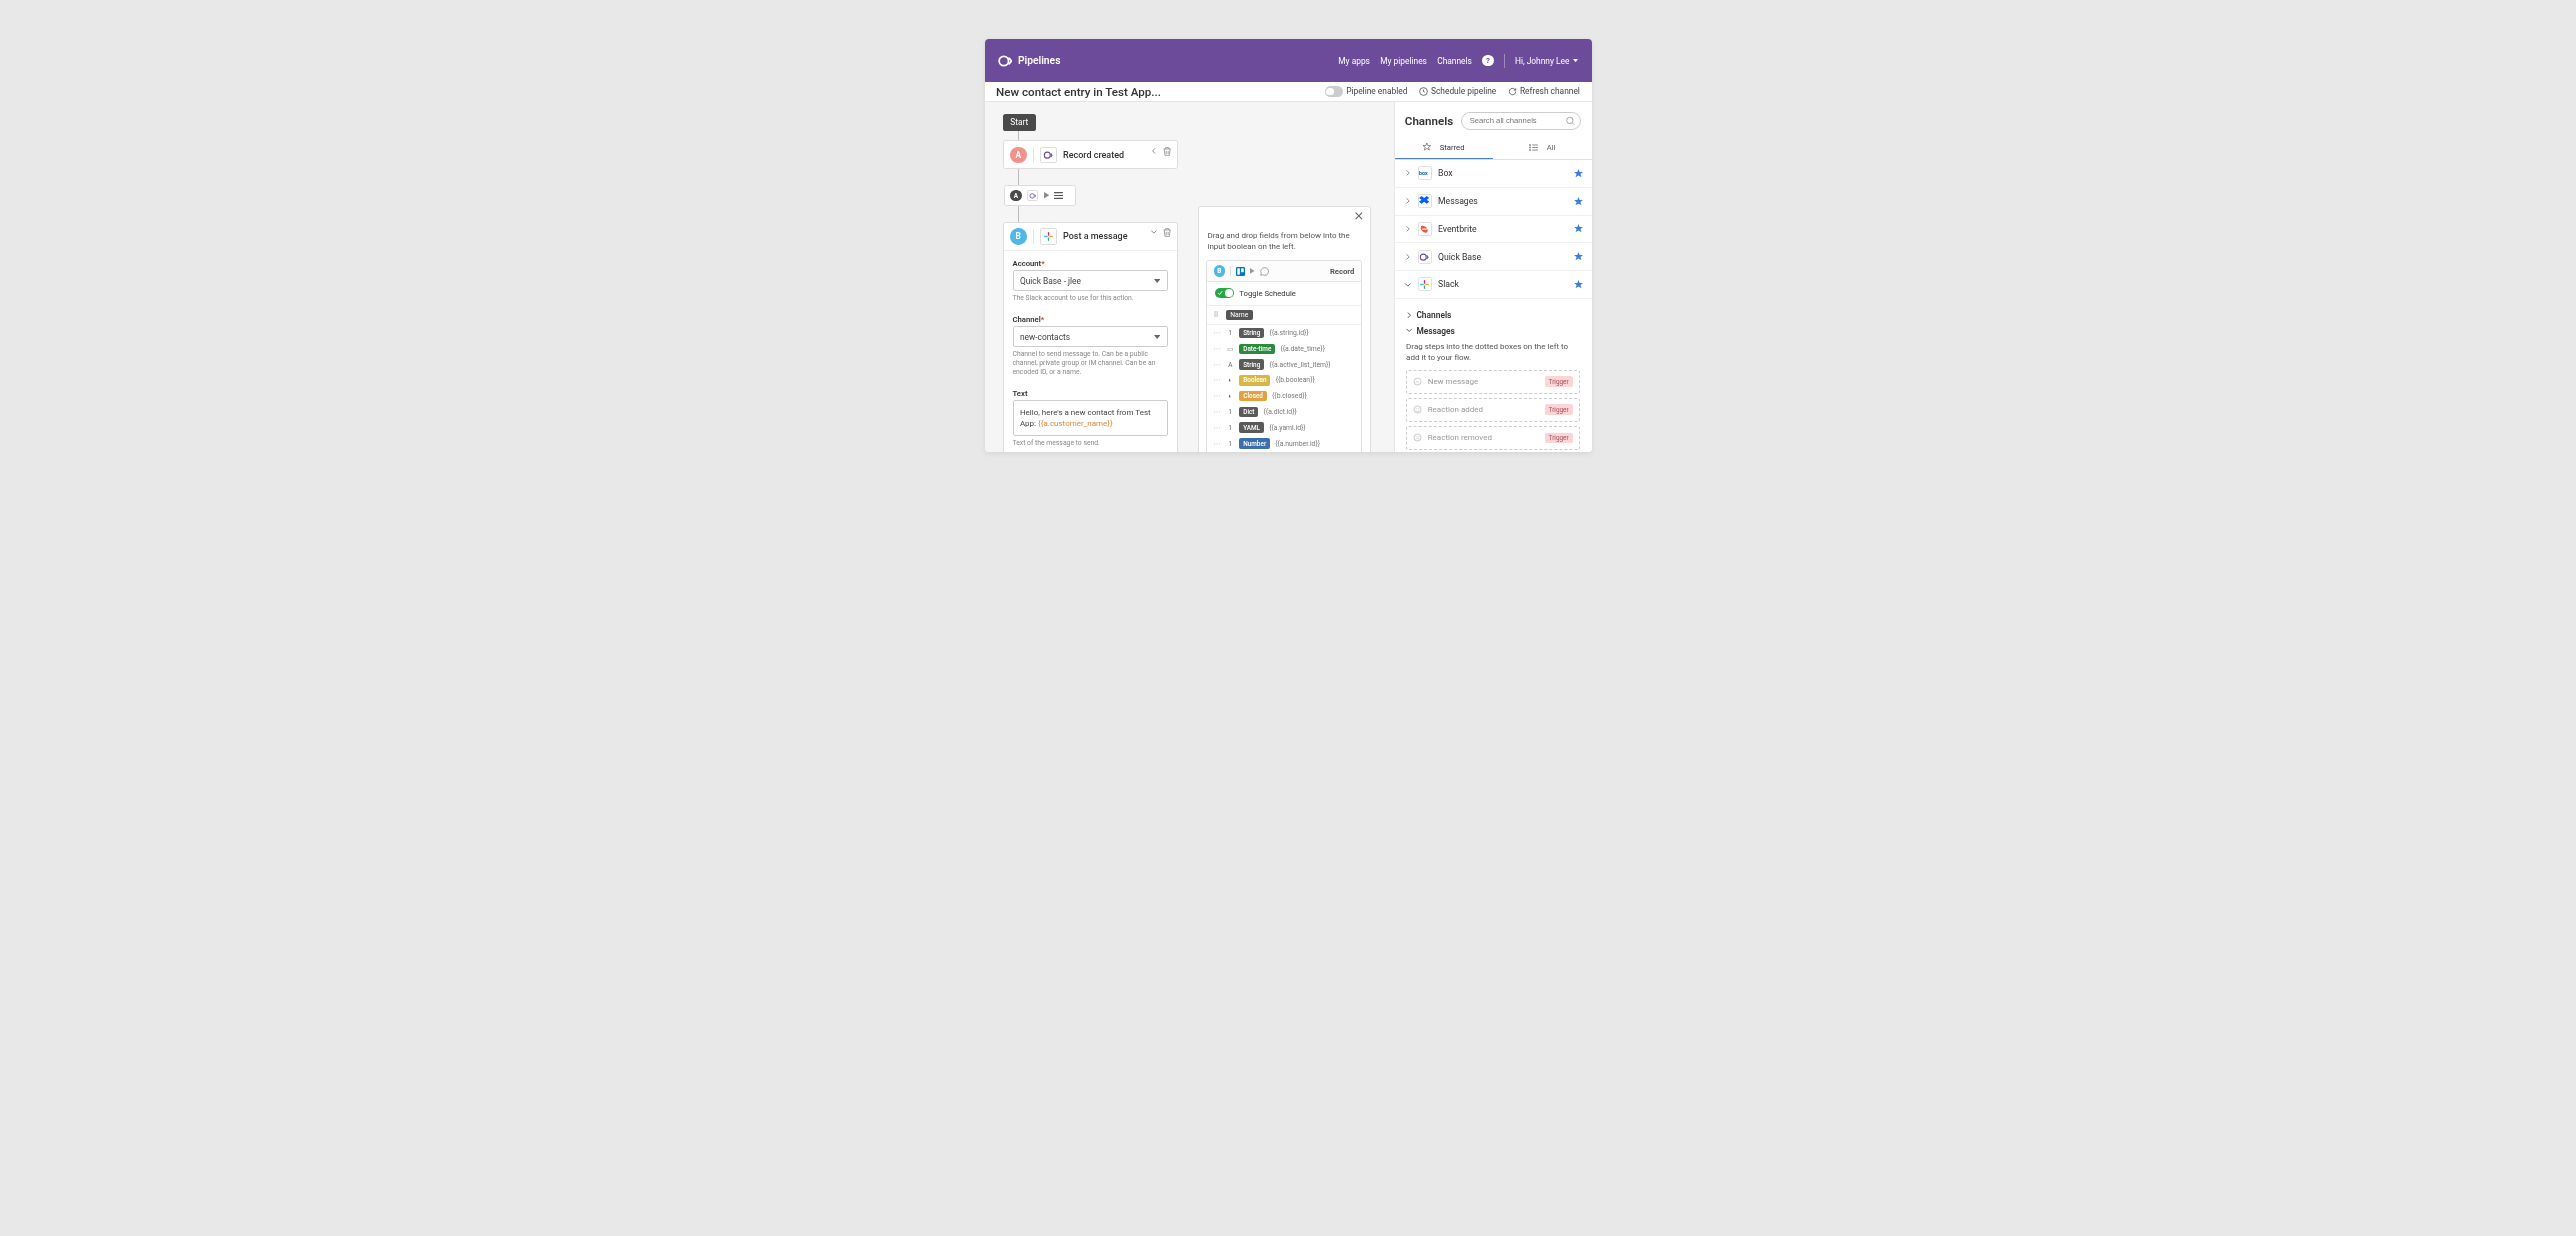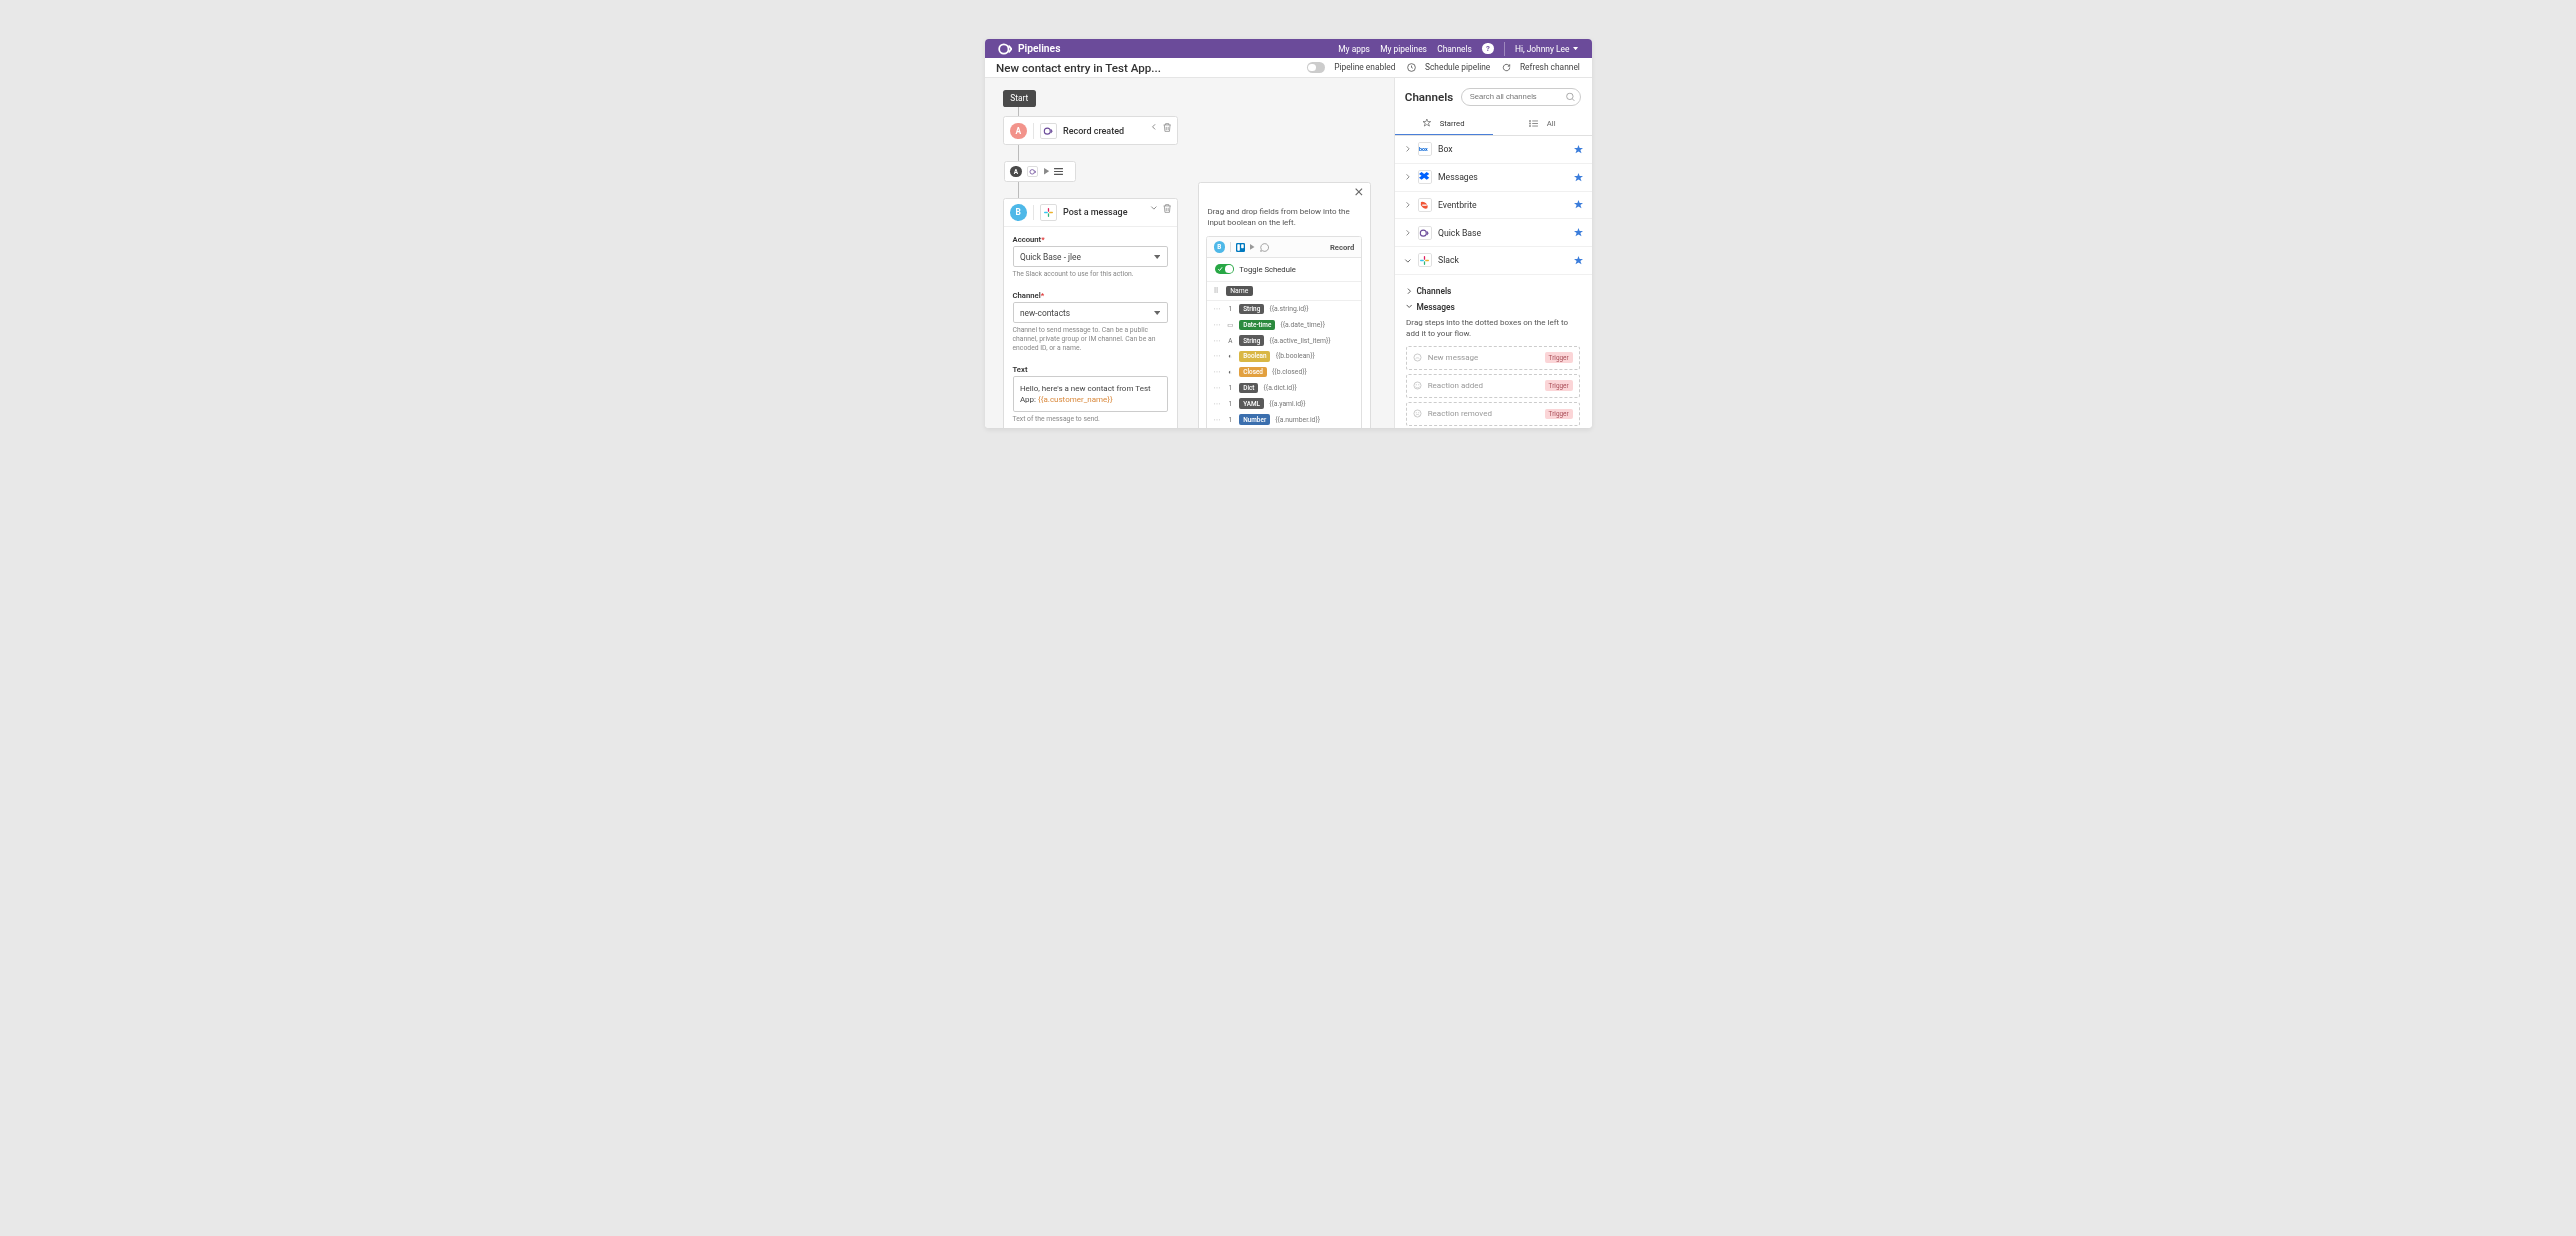--- a/index.html
+++ b/index.html
@@ -1,32 +1,32 @@
 <!DOCTYPE html>
 <html style="font-size:10.3px"><head>
 <meta charset="utf-8">
 <style>
 * { box-sizing: border-box; margin: 0; padding: 0; }
 body { font-family: -apple-system, BlinkMacSystemFont, "Segoe UI", Roboto, Arial, sans-serif; background: #e8e8e8; display: flex; justify-content: center; align-items: flex-start; padding: 39px 0 0; min-height: 100vh; }
 .app { width: 607px; background: #fff; border-radius: 3.9px; overflow: hidden; box-shadow: 0 1.3px 5.2px rgba(0,0,0,0.08); }
 
 
-.header { background: #6b4b9a; color: #fff; display: flex; align-items: center; justify-content: space-between; height: 19px; padding: 0 13px; }
+.header { background: #6b4b9a; color: #fff; display: flex; align-items: center; justify-content: space-between; height: 43px; padding: 0 13px; }
 .header-left { display: flex; align-items: center; gap: 6.4px; font-weight: 600; font-size: 10.3px; }
 .header-right { display: flex; align-items: center; gap: 10.3px; font-size: 8.4px; }
 .header-right a { color: #fff; text-decoration: none; cursor: pointer; }
 .help-icon { width: 11.6px; height: 11.6px; border-radius: 50%; background: #fff; color: #6b4b9a; display: flex; align-items: center; justify-content: center; font-size: 7.7px; font-weight: 700; cursor: pointer; }
 .user-sep { width: 0.6px; height: 14px; background: rgba(255,255,255,0.35); }
 .user-menu { display: flex; align-items: center; gap: 3.9px; cursor: pointer; }
 
 
 .toolbar { display: flex; align-items: center; justify-content: space-between; height: 20px; padding: 0 11.6px; border-bottom: 0.6px solid #e5e5e5; }
 .title { font-size: 11.6px; color: #333; font-weight: 500; }
 .toolbar-right { display: flex; align-items: center; gap: 11.6px; font-size: 8.4px; color: #444; }
-.toolbar-item { display: flex; align-items: center; gap: 9px; cursor: pointer; }
+.toolbar-item { display: flex; align-items: center; gap: 3px; cursor: pointer; }
 .toggle { width: 18px; height: 10.3px; border-radius: 6.4px; background: #ccc; position: relative; cursor: pointer; }
 .toggle::after { content: ''; position: absolute; width: 7.7px; height: 7.7px; border-radius: 50%; background: #fff; top: 1.3px; left: 1.3px; }
 
 
 .main { display: flex; height: 350px; }
 .canvas { flex: 1; background: #f5f5f5; position: relative; overflow: hidden; padding: 11.6px 18px; }
 .side { width: 198px; background: #fff; border-left: 0.6px solid #e5e5e5; display: flex; flex-direction: column; }
 
 
 .start-badge { background: #4a4a4a; color: #fff; font-size: 8.4px; padding: 3.9px 7.7px; border-radius: 2.6px; display: inline-block; }

